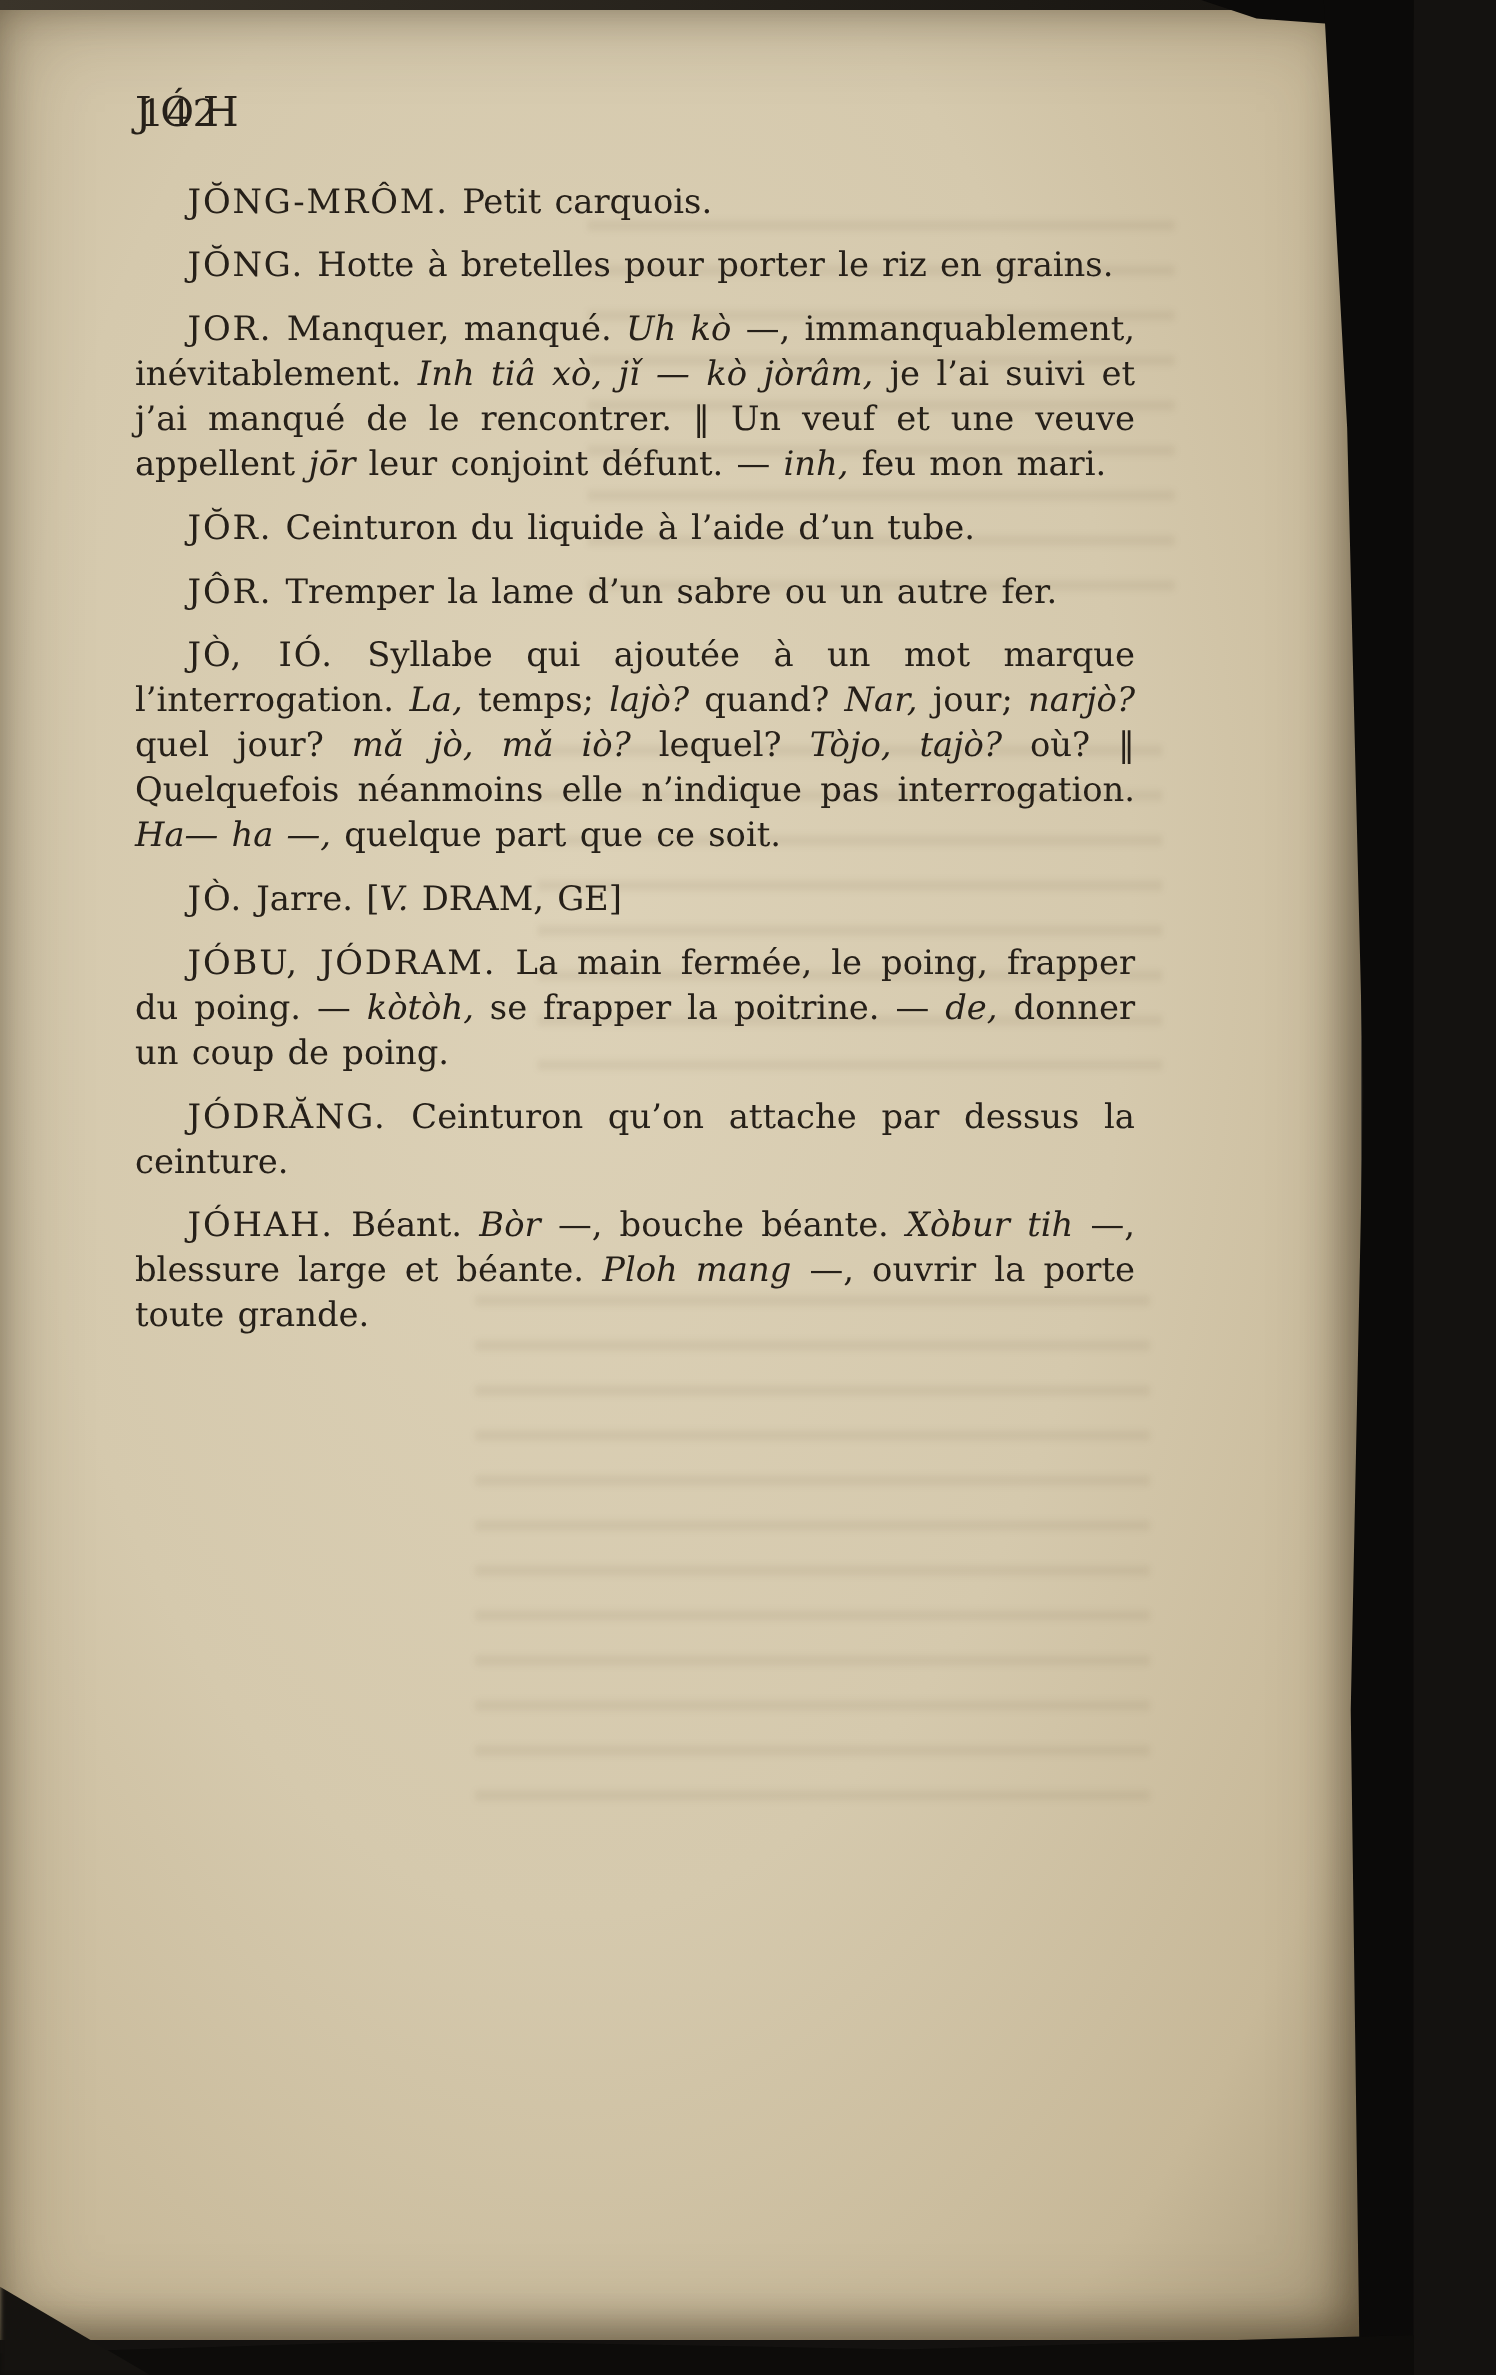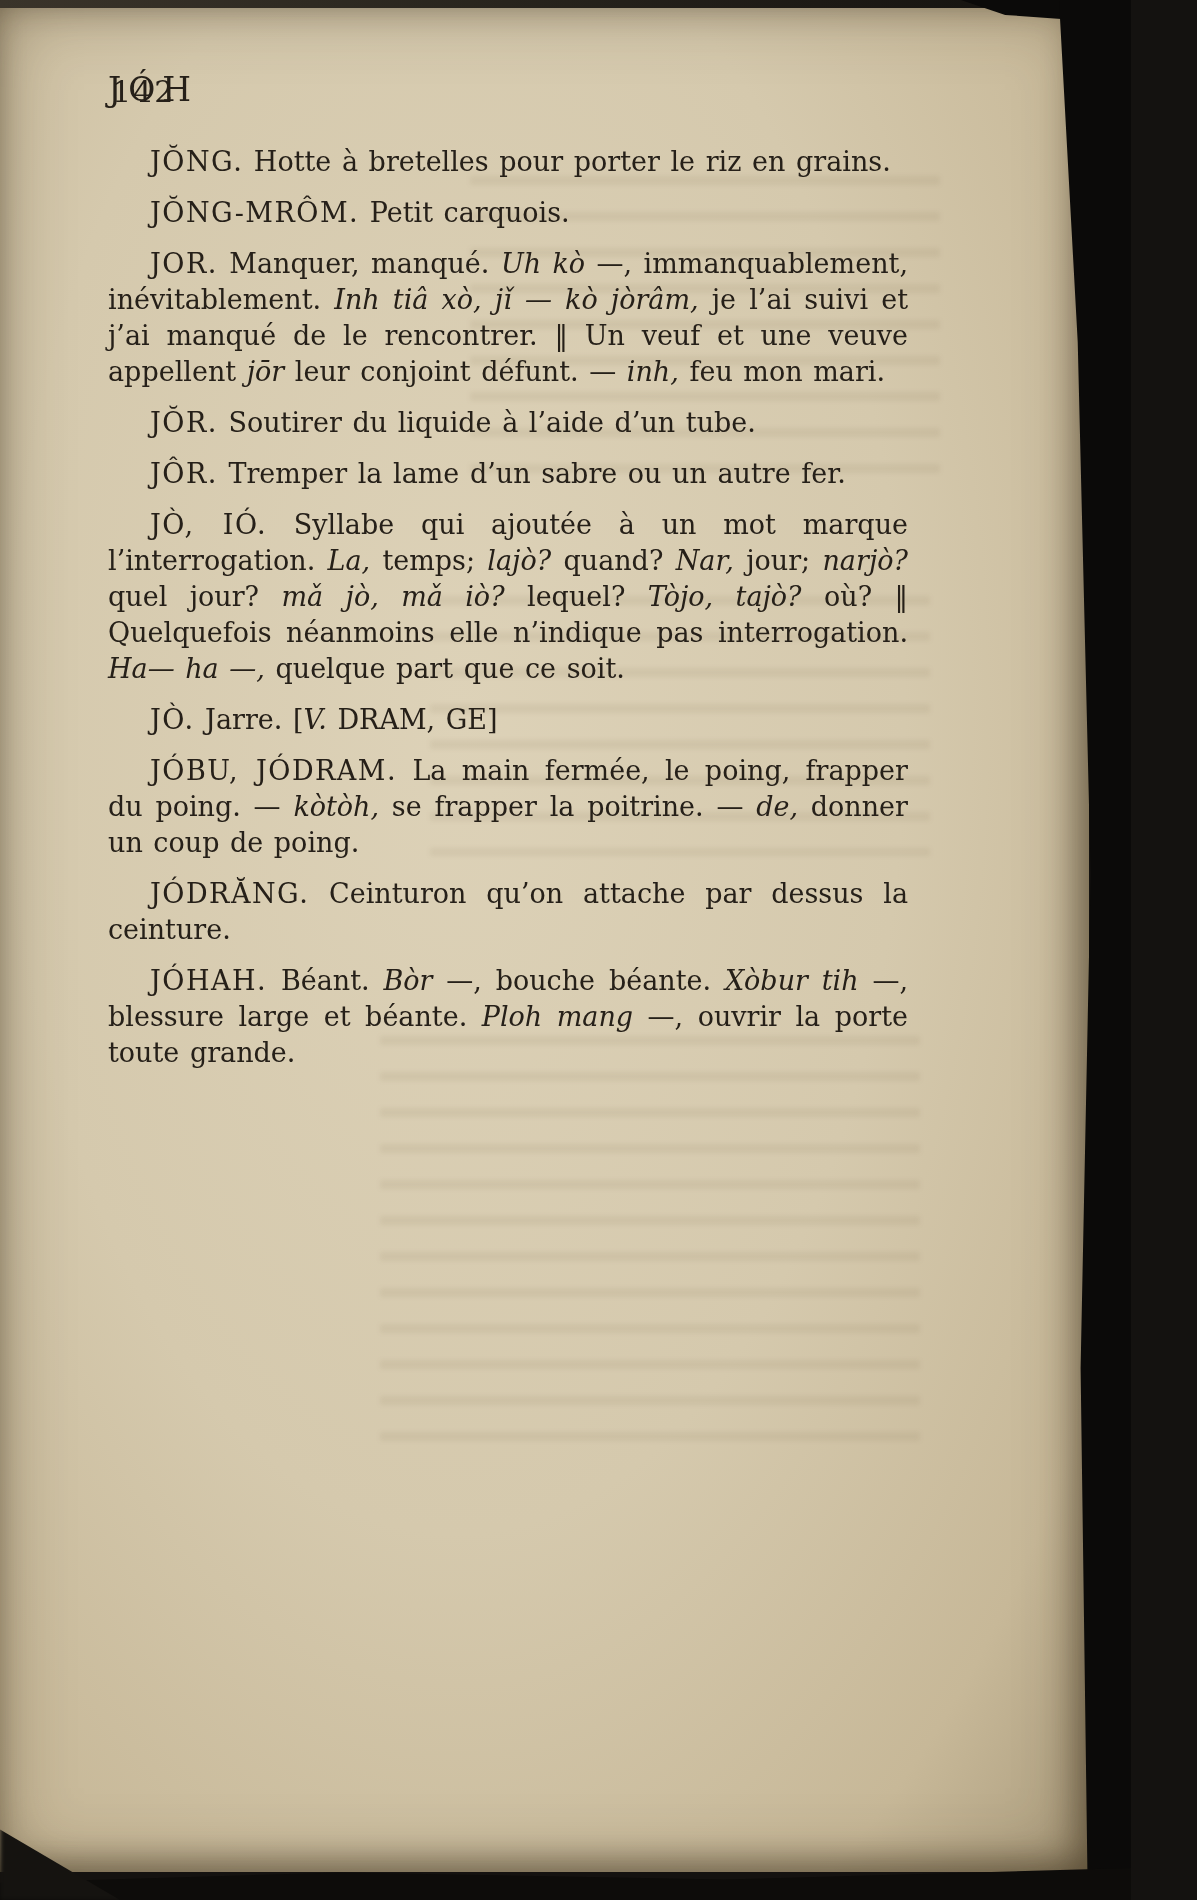--- a/index.html
+++ b/index.html
@@ -54,24 +54,24 @@
     <div class="ghost g1"></div>
     <div class="ghost g2"></div>
     <div class="ghost g3"></div>
 
     <div class="content">
       <div class="pagehead">
         <span class="pageno">142</span>
         <span class="title">JÓH</span>
       </div>
       <div class="entries">
+          <p class="entry"><span class="headword">JŎNG-MRÔM.</span><span> Petit carquois.</span></p>
           <p class="entry"><span class="headword">JŎNG.</span><span> Hotte à bretelles pour porter le riz en grains.</span></p>
-          <p class="entry"><span class="headword">JŎNG-MRÔM.</span><span> Petit carquois.</span></p>
           <p class="entry"><span class="headword">JOR.</span><span> Manquer, manqué. </span><span class="it">Uh kò</span><span> —, immanquablement, inévitablement. </span><span class="it">Inh tiâ xò, jǐ — kò jòrâm,</span><span> je l’ai suivi et j’ai manqué de le rencontrer. ‖ Un veuf et une veuve appellent </span><span class="it">jōr</span><span> leur conjoint défunt. — </span><span class="it">inh,</span><span> feu mon mari.</span></p>
-          <p class="entry"><span class="headword">JŎR.</span><span> Soutirer du liquide à l’aide d’un tube.</span></p>
+          <p class="entry"><span class="headword">JŎR.</span><span> Ceinturon du liquide à l’aide d’un tube.</span></p>
           <p class="entry"><span class="headword">JÔR.</span><span> Tremper la lame d’un sabre ou un autre fer.</span></p>
           <p class="entry"><span class="headword">JÒ, IÓ.</span><span> Syllabe qui ajoutée à un mot marque l’interrogation. </span><span class="it">La,</span><span> temps; </span><span class="it">lajò?</span><span> quand? </span><span class="it">Nar,</span><span> jour; </span><span class="it">narjò?</span><span> quel jour? </span><span class="it">mǎ jò, mǎ iò?</span><span> lequel? </span><span class="it">Tòjo, tajò?</span><span> où? ‖ Quelquefois néanmoins elle n’indique pas interrogation. </span><span class="it">Ha— ha —,</span><span> quelque part que ce soit.</span></p>
           <p class="entry"><span class="headword">JÒ.</span><span> Jarre. [</span><span class="it">V.</span><span> DRAM, GE]</span></p>
           <p class="entry"><span class="headword">JÓBU, JÓDRAM.</span><span> La main fermée, le poing, frapper du poing. — </span><span class="it">kòtòh,</span><span> se frapper la poitrine. — </span><span class="it">de,</span><span> donner un coup de poing.</span></p>
           <p class="entry"><span class="headword">JÓDRĂNG.</span><span> Ceinturon qu’on attache par dessus la ceinture.</span></p>
           <p class="entry"><span class="headword">JÓHAH.</span><span> Béant. </span><span class="it">Bòr</span><span> —, bouche béante. </span><span class="it">Xòbur tih</span><span> —, blessure large et béante. </span><span class="it">Ploh mang</span><span> —, ouvrir la porte toute grande.</span></p>
         </div>
     </div>
   </div>
 

